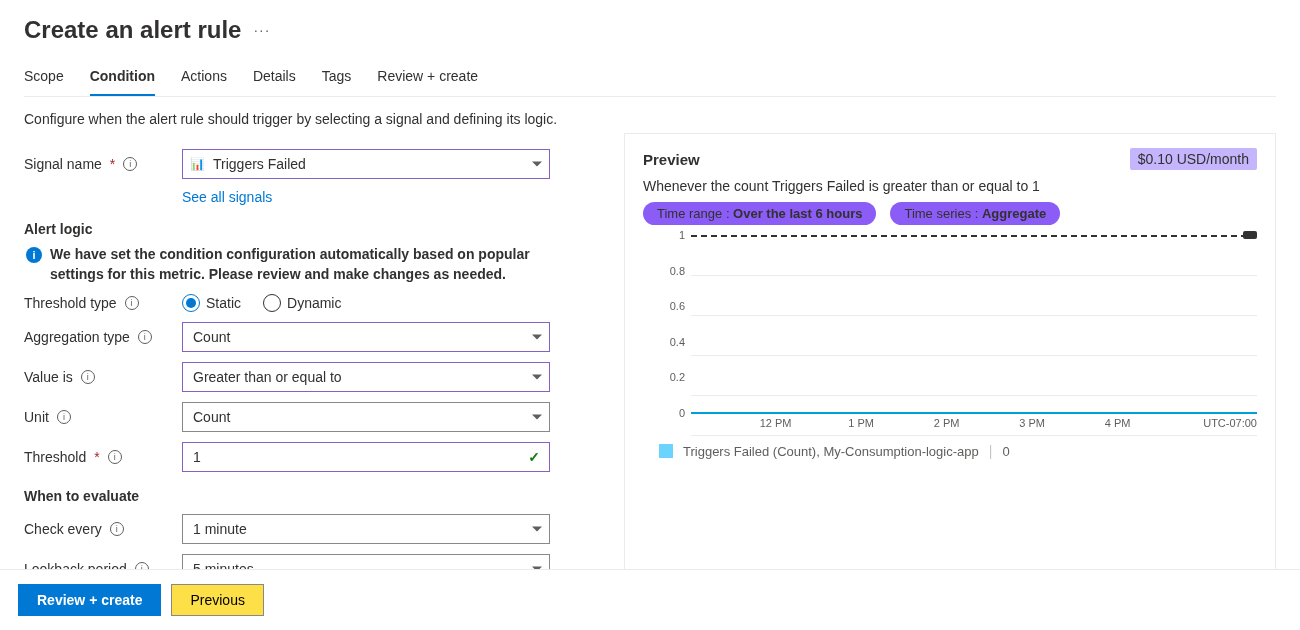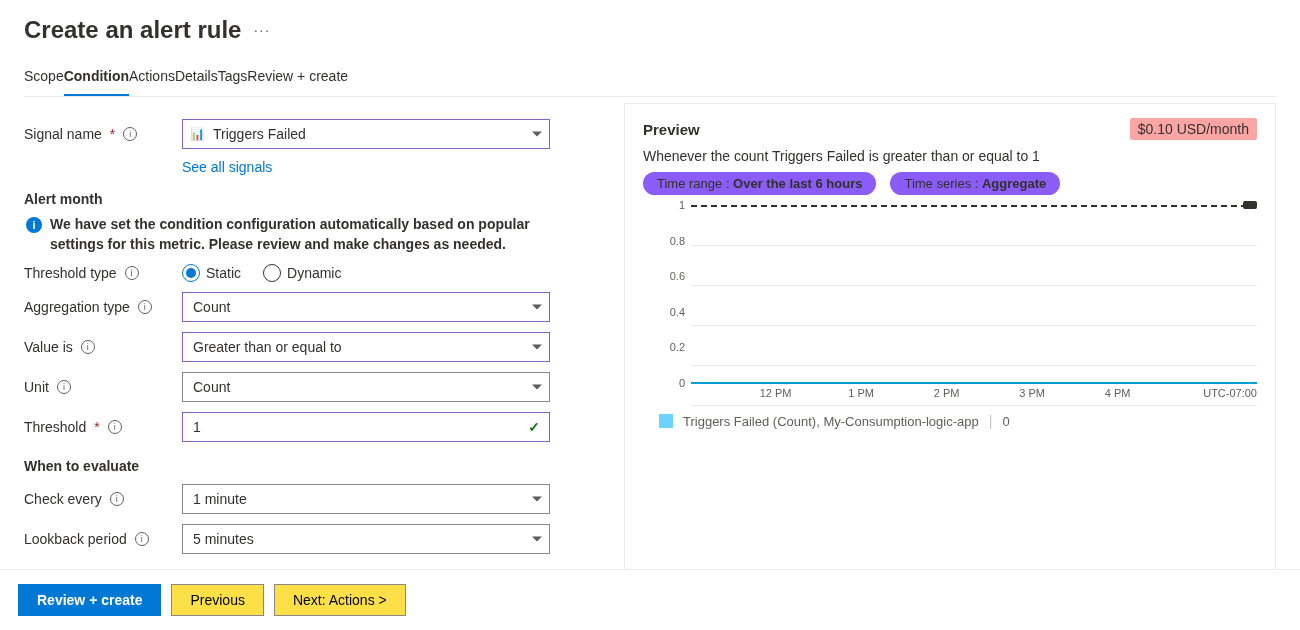--- a/index.html
+++ b/index.html
@@ -1,21 +1,21 @@
 <!DOCTYPE html>
 <html><head>
 <meta charset="utf-8">
 <style>
   * { box-sizing: border-box; margin: 0; padding: 0; }
   body { font-family: "Segoe UI", -apple-system, sans-serif; color: #323130; background: #fff; font-size: 14px; }
   .page { padding: 16px 24px 70px 24px; }
   .title-row { display: flex; align-items: center; gap: 12px; }
   h1 { font-size: 24px; font-weight: 600; }
   .dots { color: #605e5c; font-size: 14px; letter-spacing: 1px; cursor: pointer; }
-  .tabs { display: flex; border-bottom: 1px solid #edebe9; margin-top: 14px; }
+  .tabs { display: flex; gap: 26px; border-bottom: 1px solid #edebe9; margin-top: 14px; }
   .tab { padding: 10px 0; font-size: 14px; color: #323130; cursor: pointer; border-bottom: 2px solid transparent; }
   .tab.active { border-bottom-color: #0078d4; font-weight: 600; }
   .desc { margin-top: 14px; font-size: 14px; color: #323130; }
   .form-area { display: flex; gap: 40px; margin-top: 12px; }
   .left { width: 560px; }
   .row { display: flex; align-items: center; margin-top: 10px; }
   .lbl { width: 158px; font-size: 14px; display: flex; align-items: center; gap: 8px; }
   .req { color: #a4262c; }
   .info-ic { width: 14px; height: 14px; border: 1px solid #605e5c; border-radius: 50%; display: inline-flex; align-items: center; justify-content: center; font-size: 9px; color: #605e5c; line-height: 1; }
   .select-wrap { position: relative; width: 368px; }
@@ -37,21 +37,21 @@
   .radio-circle.checked { border-color: #0078d4; }
   .add-cond { display: flex; align-items: center; gap: 10px; margin-top: 18px; cursor: pointer; color: #323130; padding-left: 18px;}
   .plus { color: #0078d4; font-size: 18px; font-weight: 400; }
   .footer { position: fixed; bottom: 0; left: 0; right: 0; background: #fff; border-top: 1px solid #edebe9; padding: 14px 18px; display: flex; gap: 10px; }
   .btn { height: 32px; padding: 0 18px; font-size: 14px; border: 1px solid #8a8886; background: #fde047; cursor: pointer; }
   .btn.primary { background: #0078d4; border-color: #0078d4; color: #fff; font-weight:600;}
   
   .preview { flex: 1; border: 1px solid #edebe9; padding: 14px 18px 10px 18px; max-width: 680px; margin-top: -6px;}
   .preview-head { display: flex; justify-content: space-between; align-items: center; }
   .preview h3 { font-size: 15px; font-weight: 600; }
-  .cost-badge { background: #fca5a5; padding: 3px 8px; font-size: 14px; border-radius: 2px; }
+  .cost-badge { background: #c4b5fd; padding: 3px 8px; font-size: 14px; border-radius: 2px; }
   .preview-desc { font-size: 14px; margin-top: 8px; }
   .badges { display: flex; gap: 14px; margin-top: 8px; }
   .badge { background: #8b5cf6; border-radius: 12px; padding: 4px 14px; font-size: 13px; cursor: pointer; }
   .badge b { font-weight: 600; }
   .chart-box { position: relative; height: 200px; margin-top: 10px; }
   .y-axis { position: absolute; left: 0; top: 0; bottom: 22px; width: 48px; }
   .y-tick { position: absolute; right: 6px; font-size: 11px; color: #605e5c; transform: translateY(-50%); }
   .grid-line { position: absolute; left: 48px; right: 0; height: 1px; background: #edebe9; }
   .grid-line.dashed { border-top: 2px dashed #323130; background: none; height: 0;}
   .marker { position: absolute; right: 0; width: 14px; height: 8px; background: #323130; border-radius: 2px; transform: translateY(-50%);}
@@ -77,20 +77,21 @@
 
   <div class="tabs">
     <div class="tab">Scope</div>
     <div class="tab active">Condition</div>
     <div class="tab">Actions</div>
     <div class="tab">Details</div>
     <div class="tab">Tags</div>
     <div class="tab">Review + create</div>
   </div>
 
+  <p class="desc">Configure when the alert rule should trigger by selecting a signal and defining its logic.</p>
 
   <div class="form-area">
     <div class="left">
 
       <div class="row">
         <div class="lbl">
           <span>Signal name</span>
           <span class="req">*</span>
           <span class="info-ic">i</span>
         </div>
@@ -100,21 +101,21 @@
             <span>Triggers Failed</span>
             <span class="chev"></span>
           </div>
         </div>
       </div>
       <div class="row">
           <div class="lbl"></div>
         <span class="link">See all signals</span>
       </div>
 
-      <h4 class="section-h">Alert month</h4>
+      <h4 class="section-h">Alert logic</h4>
       <div class="info-banner">
         <div class="info-bullet">i</div>
         <div class="info-text">We have set the condition configuration automatically based on popular settings for this metric. Please review and make changes as needed.</div>
       </div>
 
       <div class="row">
         <div class="lbl">
           <span>Threshold type</span>
           <span class="info-ic">i</span>
         </div>
@@ -281,14 +282,13 @@
         <span class="leg-sep">|</span>
         <span class="leg-val">0</span>
       </div>
     </div>
   </div>
 </div>
 
 <div class="footer">
   <button class="btn primary">Review + create</button>
   <button class="btn">Previous</button>
-  <button class="btn">Next: Actions &gt;</button>
 </div>
 
 </body></html>

